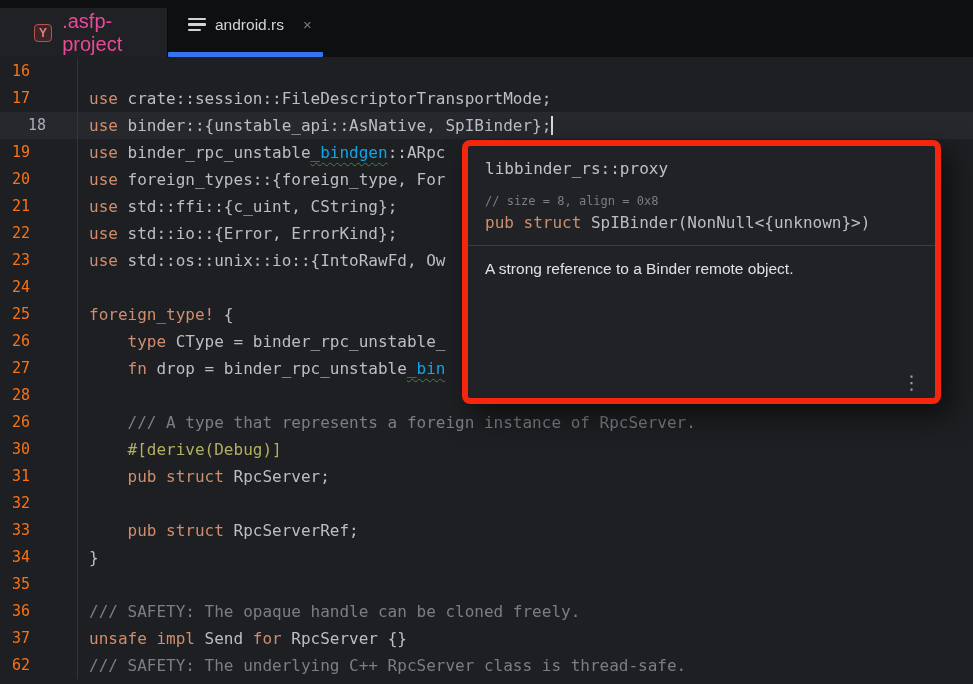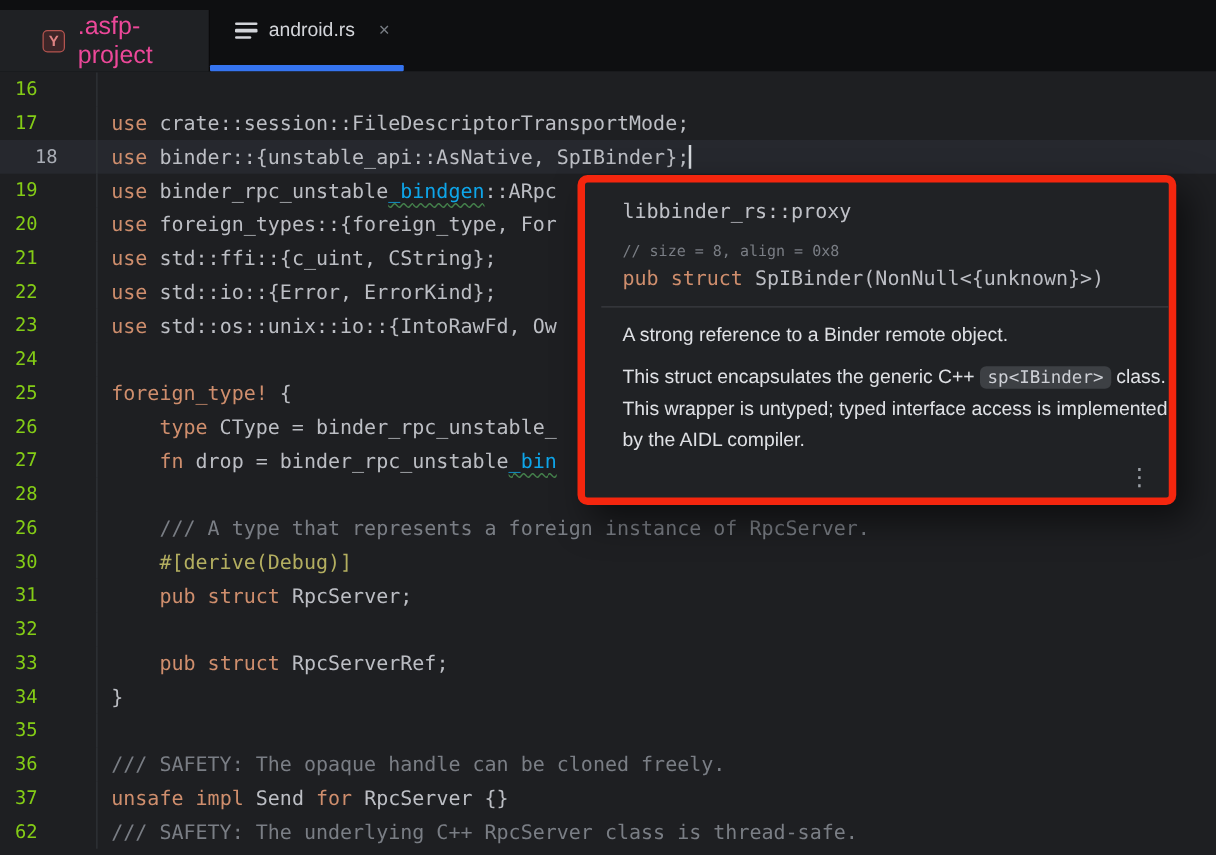--- a/index.html
+++ b/index.html
@@ -44,21 +44,21 @@
   }
   
   .editor {
     position:absolute; left:0; top:57px; width:973px; height:627px;
     font-family:"DejaVu Sans Mono","Liberation Mono",monospace;
     font-size:16px; padding-top:1px;
   }
   .row { display:flex; height:27px; line-height:27px; white-space:pre; }
   .row.current { background:#26282e; }
   .ln {
-    flex:0 0 78px; color:#84cc16; font-size:15px; padding-left:12px;
+    flex:0 0 78px; color:#f97316; font-size:15px; padding-left:12px;
     border-right:1px solid #313438;
   }
   .row.current .ln { color:#a9adb5;padding-left:28px; }
   .code { padding-left:11px; color:#bcbec4; }
   .c-kw { color:#cf8e6d; }
   .c-p  { color:#bcbec4; }
   .c-cm { color:#7a7e85; }
   .c-at { color:#b3ae60; }
   .c-sq {
     color:#0ea5e9;
@@ -71,21 +71,21 @@
     vertical-align:middle; margin-top:-3px;
   }
   
   .doc-popup {
     position:absolute; left:462px; top:140px; width:479px; height:264px;
     border:6px solid #f4260e; border-radius:8px;
     background:#202225; overflow:hidden;
     box-shadow:10px 12px 28px rgba(0,0,0,0.55);
     z-index:5;
   }
-  .doc-inner { padding:13px 17px 0 17px; position:relative; height:100%;margin-left:13px; }
+  .doc-inner { padding:13px 17px 0 17px; position:relative; height:100%; }
   .doc-breadcrumb {
     font-family:"DejaVu Sans Mono","Liberation Mono",monospace;
     font-size:16px; color:#bfc1c7;
   }
   .doc-size {
     font-family:"DejaVu Sans Mono","Liberation Mono",monospace;
     font-size:12px; color:#7a7e85; margin-top:16px;
   }
   .doc-signature {
     font-family:"DejaVu Sans Mono","Liberation Mono",monospace;
@@ -155,16 +155,15 @@
     </div>
 </div>
 
 <div class="doc-popup">
   <div class="doc-inner">
     <div class="doc-breadcrumb">libbinder_rs::proxy</div>
     <div class="doc-size">// size = 8, align = 0x8</div>
     <div class="doc-signature" id="doc-signature"><span class="c-kw">pub struct</span><span class="c-p"> SpIBinder(NonNull&lt;{unknown}&gt;)</span></div>
     <div class="doc-divider"></div>
     <div class="doc-para1">A strong reference to a Binder remote object.</div>
-    <div class="doc-para2"><span>This struct encapsulates the generic C++ </span><span class="code-chip">sp&lt;IBinder&gt;</span><span> class. This wrapper is untyped; typed interface access is implemented by the AIDL compiler.</span></div>
     <div class="doc-more">⋮</div>
   </div>
 </div>
 
 </body></html>

